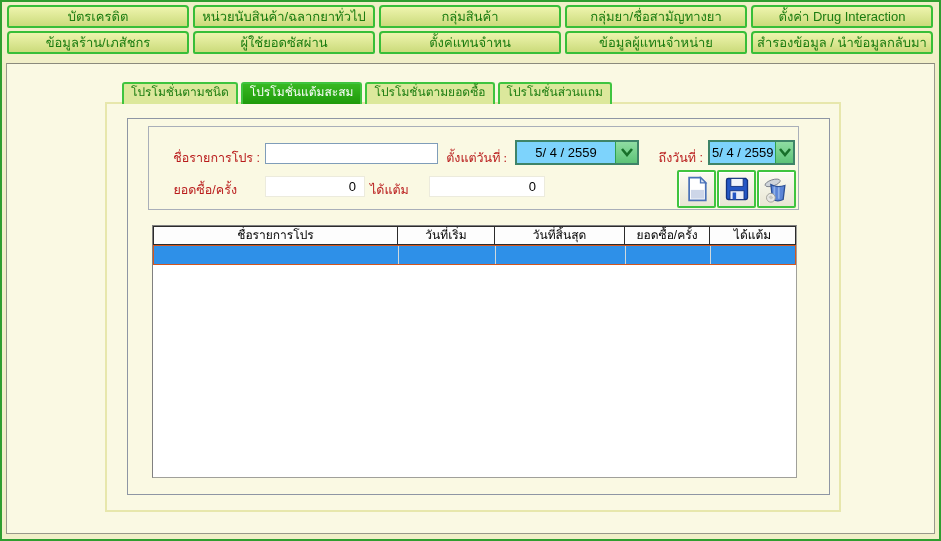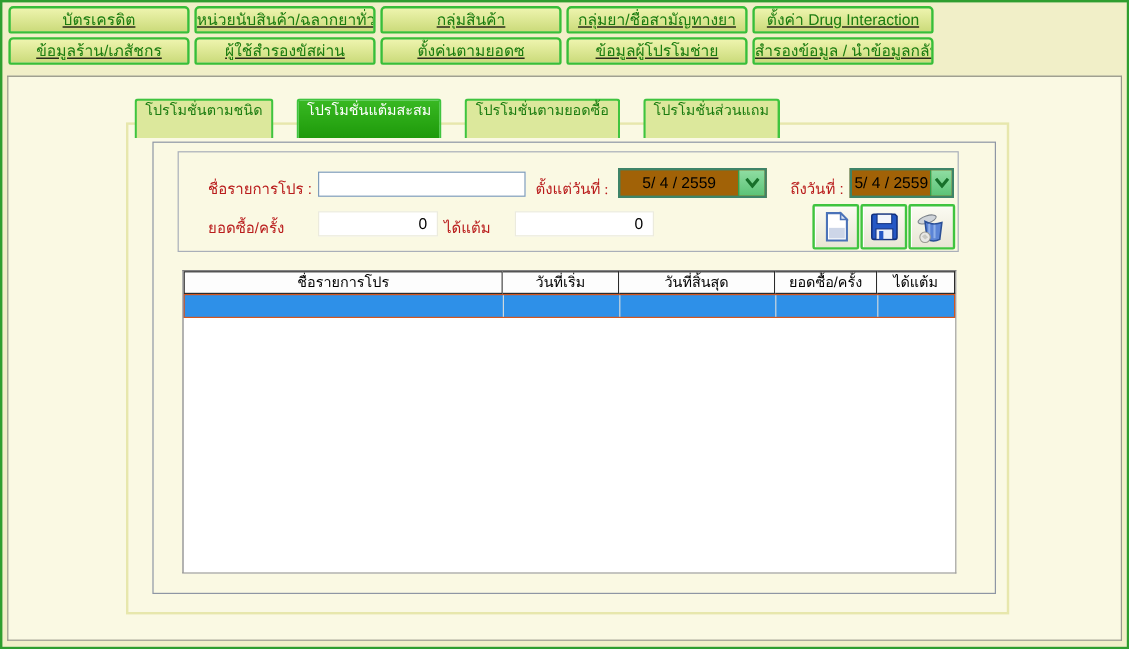--- a/index.html
+++ b/index.html
@@ -11,23 +11,22 @@
     position: relative;
     width: 941px; height: 541px;
     background: #f1efc8;
     border: 2px solid #2f9e2f;
     overflow: hidden;
   }
 
   
   .toptabs {
     position: absolute; left: 5px; right: 6px;
-    display: grid; grid-template-columns: repeat(6, 1fr); gap: 4px;
+    display: grid; grid-template-columns: repeat(5, 1fr); gap: 4px;
     height: 23px;
-    text-decoration: underline;
   }
   .toptabs.r1 { top: 3px; }
   .toptabs.r2 { top: 29px; }
   .ttab {
     border: 2px solid #38be38;
     border-radius: 4px 4px 2px 2px;
     background: linear-gradient(#eef4ae, #cbdb7b);
     color: #1b7c10;
     font-size: 13px; line-height: 19px; text-align: center;
     white-space: nowrap; overflow: hidden;
@@ -42,22 +41,22 @@
   
   .main-panel {
     position: absolute; left: 4px; top: 61px; width: 929px; height: 471px;
     background: #faf9e3;
     border: 1px solid #98988a;
     border-top-color: #8a8a7c;
   }
 
   
   .promotabs {
-    position: absolute; left: 110px; top: 80px; height: 33px;
-    display: flex; gap: 19px; z-index: 3;
+    position: absolute; left: 120px; top: 80px; height: 22px;
+    display: flex; gap: 3px; z-index: 3;
   }
   .ptab {
     border: 2px solid #3fc43f;
     border-bottom: none;
     border-radius: 3px 3px 0 0;
     background: #dce89c;
     color: #1b7c10;
     font-size: 12px; line-height: 17px;
     padding: 0 7px; white-space: nowrap; cursor: pointer;
   }
@@ -91,21 +90,21 @@
     font-size: 13px; padding: 0 4px;
   }
   .flatfield {
     position: absolute; z-index: 5;
     background: #ffffff; border: 1px solid #ecebdd;
     font-size: 13px; color: #000; text-align: right;
     padding: 2px 8px 0 4px;
   }
   .combo {
     position: absolute; z-index: 5; height: 25px;
-    border: 2px solid #3e8468; background: #a16207;
+    border: 2px solid #3e8468; background: #7dd3fc;
     display: flex; cursor: pointer;
   }
   .combo .val {
     flex: 1; font-size: 13px; color: #000; text-align: center;
     line-height: 21px; white-space: nowrap; padding: 0 2px;
   }
   .combo .btn {
     width: 22px; background: linear-gradient(#8fdda2, #5cc377);
     border-left: 1px solid #2fa14f;
     display: flex; align-items: center; justify-content: center;
@@ -137,41 +136,41 @@
   }
   .ghead .cell:first-child { border-left: 1px solid #2b2b2b; }
   .grow {
     position: absolute; left: 0; top: 19px; width: 643px; height: 20px;
     background: #2e90e8;
     border: 1px solid #d4561e;
     display: flex;
   }
   .grow .cell { border-right: 1px solid #cfd8dc; height: 100%; }
   .grow .cell:last-child { border-right: none; }
-  .c0 { width: 266px; } .c1 { width: 97px; } .c2 { width: 130px; }
+  .c0 { width: 245px; } .c1 { width: 97px; } .c2 { width: 130px; }
   .c3 { width: 85px; }  .c4 { flex: 1; }
 </style>
 </head>
 <body>
 
 <div class="window">
 
   <div class="toptabs r1">
     <div class="ttab">บัตรเครดิต</div>
     <div class="ttab">หน่วยนับสินค้า/ฉลากยาทั่วไป</div>
     <div class="ttab">กลุ่มสินค้า</div>
     <div class="ttab">กลุ่มยา/ชื่อสามัญทางยา</div>
     <div class="ttab">ตั้งค่า Drug Interaction</div>
   </div>
 
   <div class="toptabs r2">
     <div class="ttab">ข้อมูลร้าน/เภสัชกร</div>
-    <div class="ttab">ผู้ใช้สำรองขัสผ่าน</div>
-    <div class="ttab">ตั้งค่นตามยอดซ</div>
-    <div class="ttab">ข้อมูลผู้โปรโมช่าย</div>
+    <div class="ttab">ผู้ใช้ยอดซัสผ่าน</div>
+    <div class="ttab">ตั้งค่แทนจำหน</div>
+    <div class="ttab">ข้อมูลผู้แทนจำหน่าย</div>
     <div class="ttab">สำรองข้อมูล / นำข้อมูลกลับมา</div>
   </div>
 
   <div class="main-panel"></div>
 
   <div class="promotabs">
     <div class="ptab">โปรโมชั่นตามชนิด</div>
     <div class="ptab sel">โปรโมชั่นแต้มสะสม</div>
     <div class="ptab">โปรโมชั่นตามยอดซื้อ</div>
     <div class="ptab">โปรโมชั่นส่วนแถม</div>

